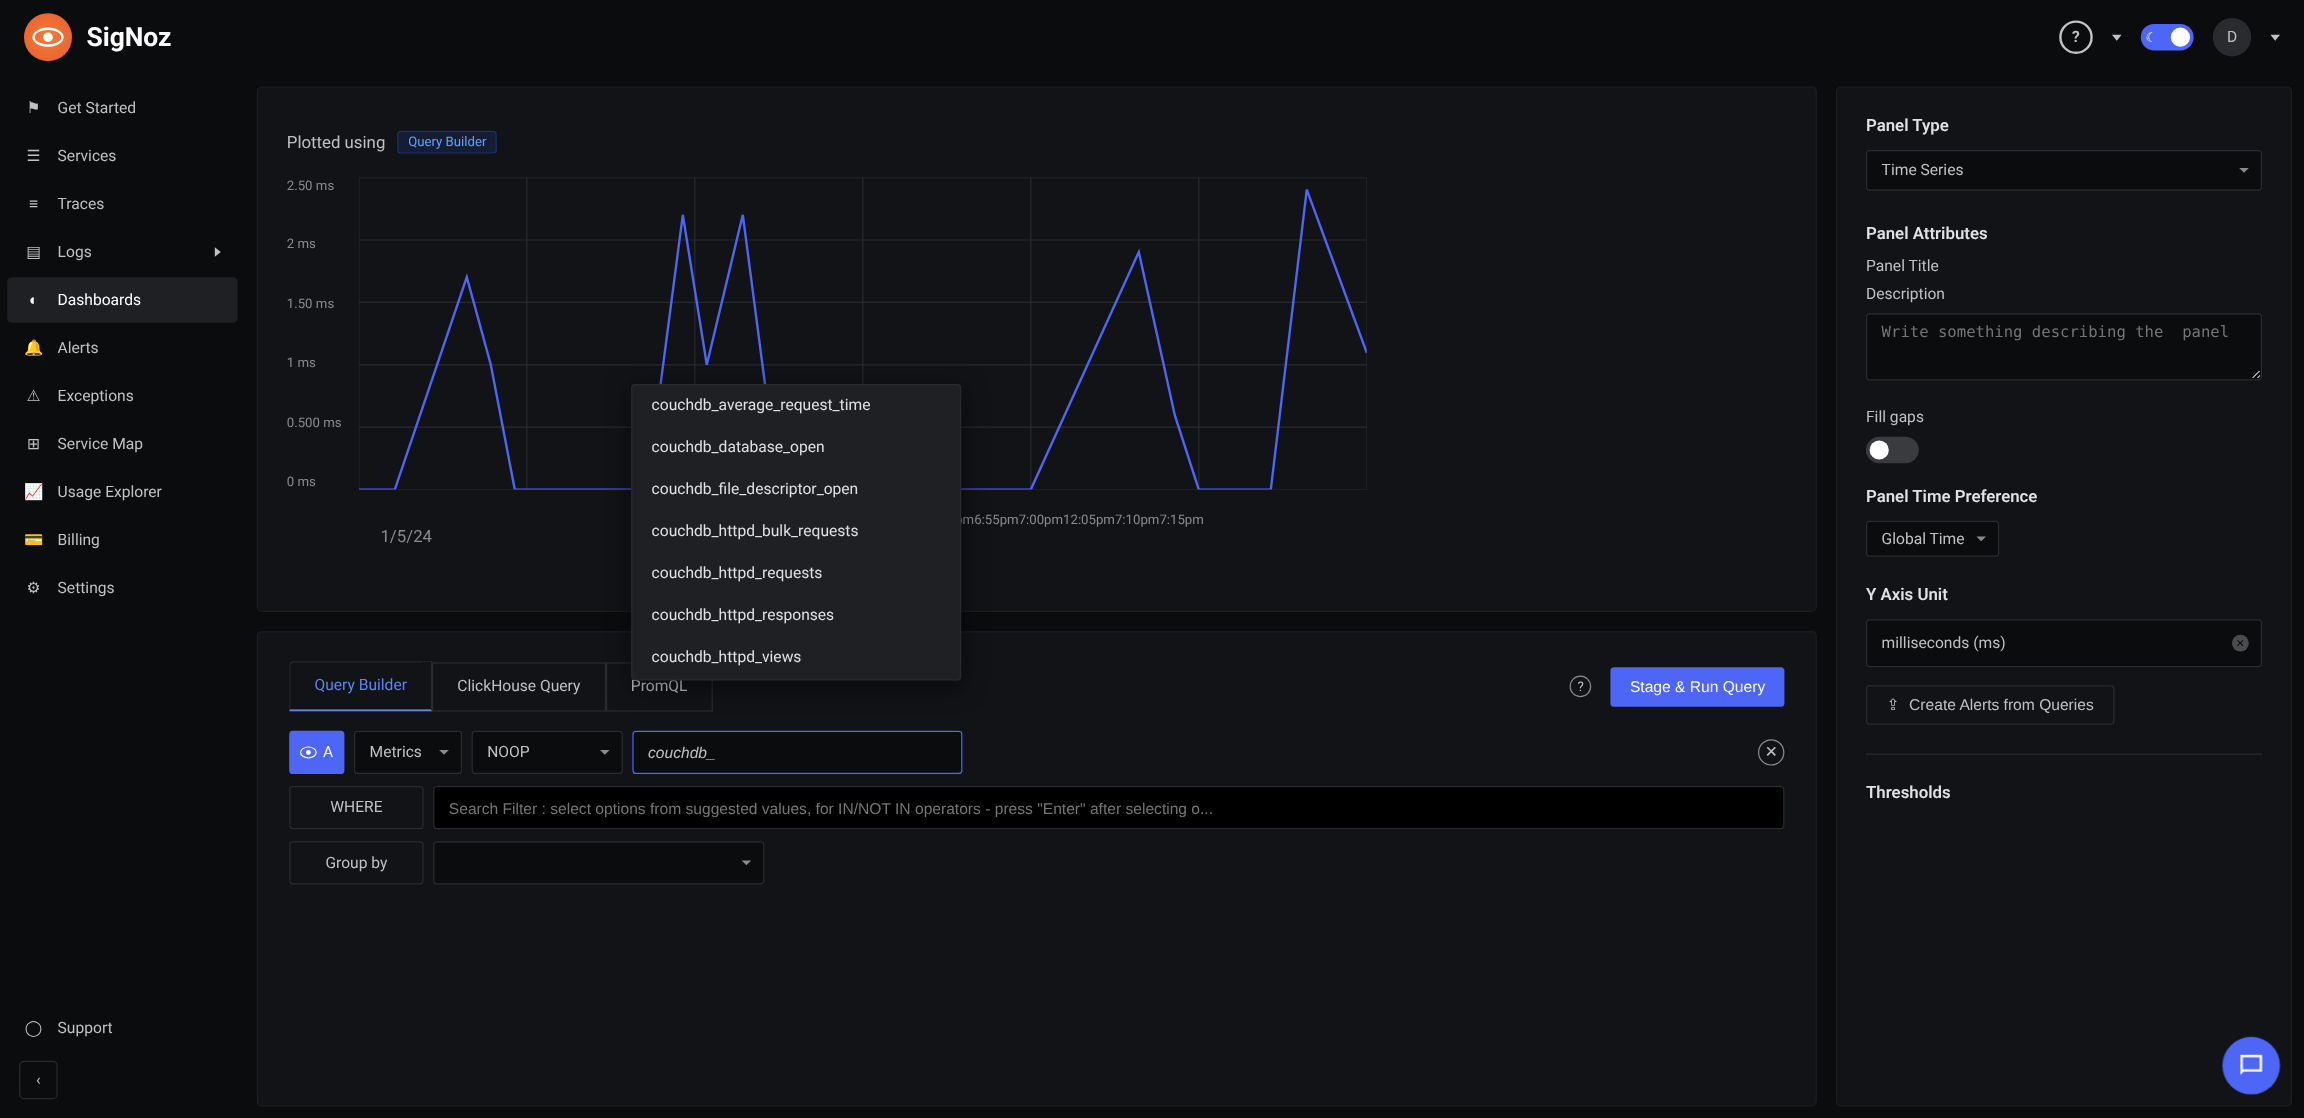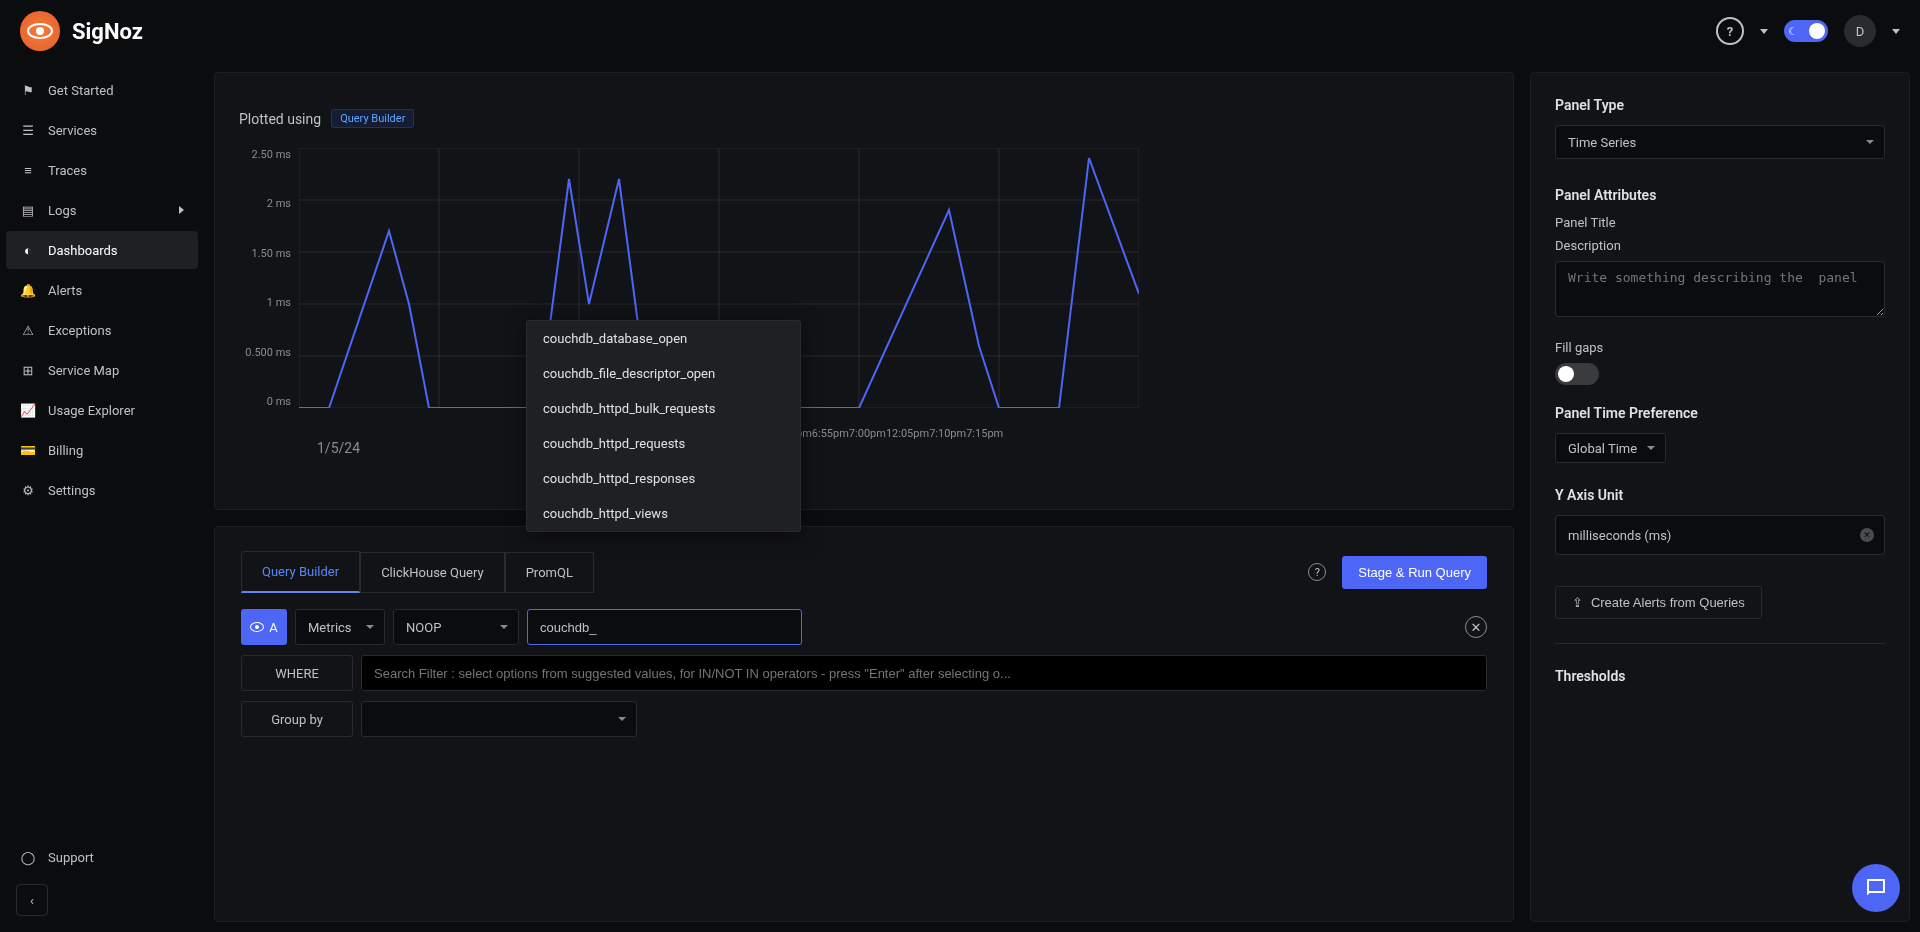--- a/index.html
+++ b/index.html
@@ -209,21 +209,21 @@
     .y-axis {
       position: absolute;
       left: 0;
       top: 0;
       height: 260px;
       display: flex;
       flex-direction: column;
       justify-content: space-between;
       font-size: 11px;
       color: #8a8b8e;
-      text-align: right;
+      text-align: left;
       width: 52px;
     }
     .x-axis {
       position: absolute;
       bottom: 28px;
       left: 60px;
       right: 10px;
       display: flex;
       justify-content: center;
       font-size: 11px;
@@ -352,20 +352,21 @@
     .metric-input {
       flex: 1;
       height: 36px;
       background: #0b0c0e;
       border: 1px solid #4d66f5;
       border-radius: 3px;
       padding: 0 12px;
       color: #c0c1c3;
       font-size: 13px;
       max-width: 275px;
+      font-style: italic;
     }
     .dropdown-menu {
       position: absolute;
       top: -289px;
       left: 285px;
       width: 275px;
       background: #1f2023;
       border: 1px solid #2a2b2f;
       border-radius: 3px;
       box-shadow: 0 4px 20px rgba(0,0,0,0.5);
@@ -500,21 +501,21 @@
       width: 100%;
       height: 40px;
       background: #0b0c0e;
       border: 1px solid #2a2b2f;
       border-radius: 3px;
       padding: 0 12px;
       color: #c0c1c3;
       display: flex;
       align-items: center;
       font-size: 13px;
-      margin-bottom: 31px;
+      margin-bottom: 15px;
       position: relative;
     }
     .unit-clear {
       position: absolute;
       right: 10px;
       width: 14px;
       height: 14px;
       background: #4a4b4f;
       border-radius: 50%;
       display: flex;
@@ -714,20 +715,21 @@
               <span>A</span>
             </div>
             <div class="select-box" style="width:90px">
               <span>Metrics</span>
             </div>
             <div class="select-box" style="width:126px">
               <span>NOOP</span>
             </div>
             <input class="metric-input" value="couchdb_" style="">
             <div class="dropdown-menu">
+              <div class="dropdown-item">couchdb_average_request_time</div>
               <div class="dropdown-item">couchdb_database_open</div>
               <div class="dropdown-item">couchdb_file_descriptor_open</div>
               <div class="dropdown-item">couchdb_httpd_bulk_requests</div>
               <div class="dropdown-item">couchdb_httpd_requests</div>
               <div class="dropdown-item">couchdb_httpd_responses</div>
               <div class="dropdown-item">couchdb_httpd_views</div>
             </div>
             <div class="clear-btn">
               <span>✕</span>
             </div>

